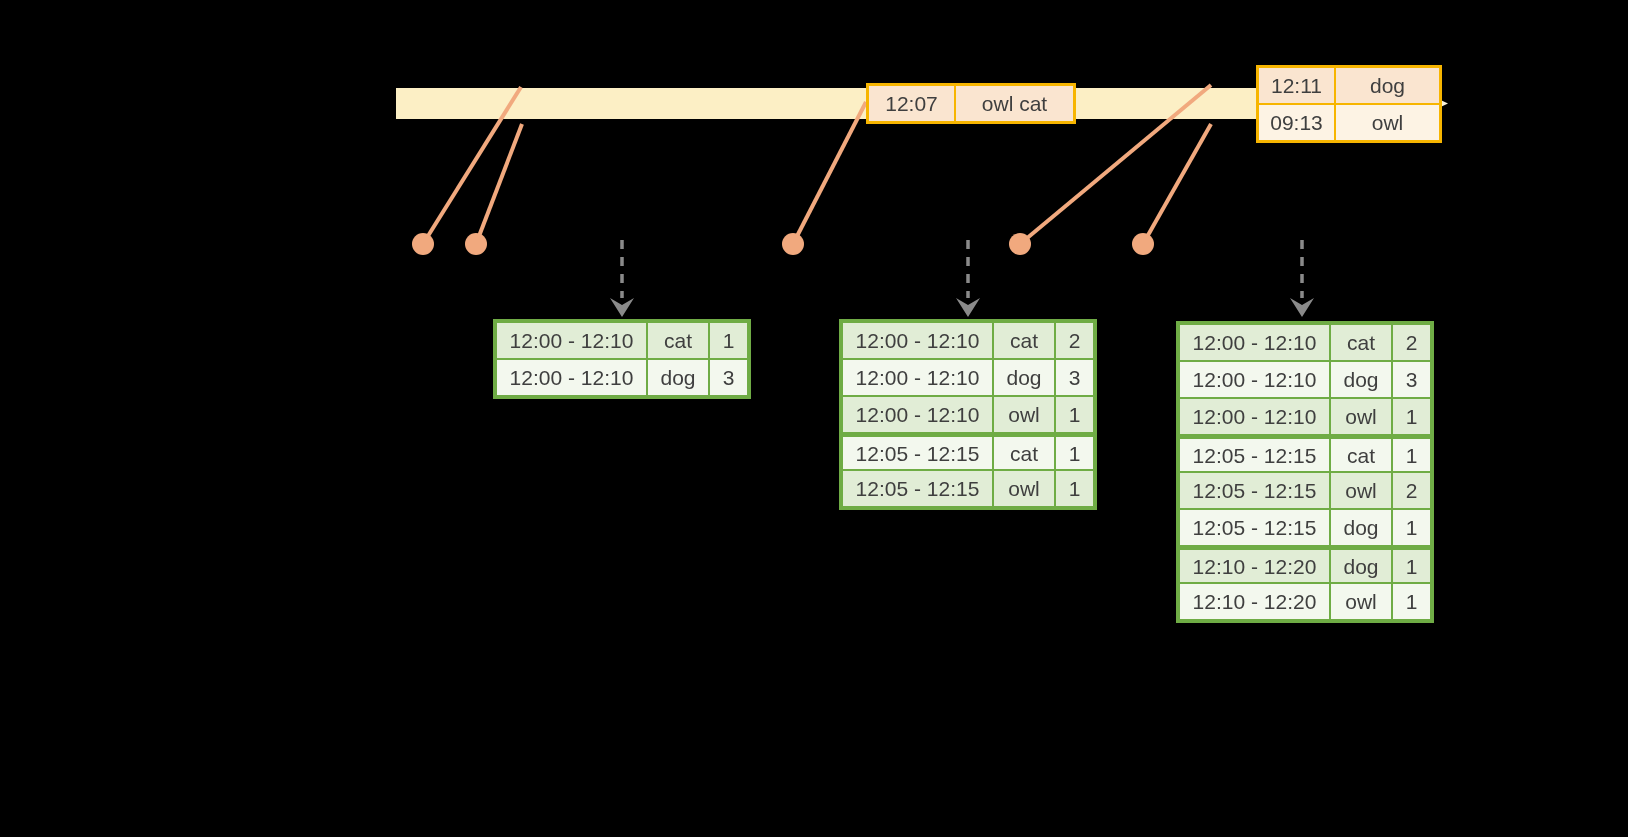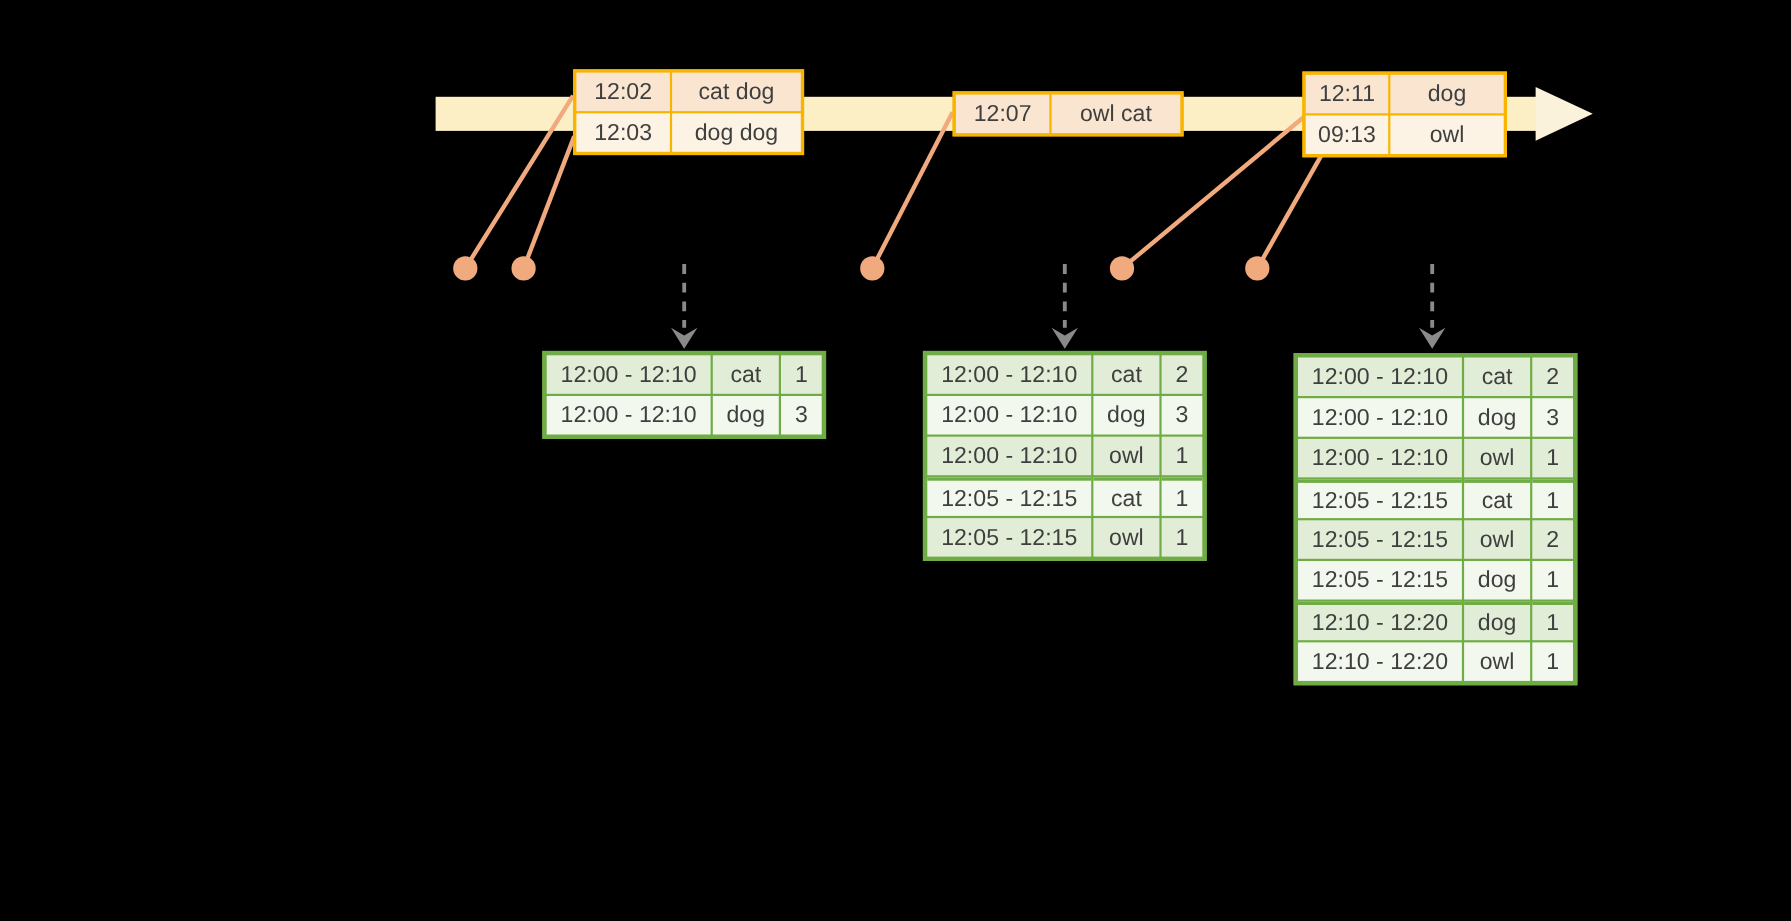--- a/index.html
+++ b/index.html
@@ -12,21 +12,21 @@
   #diagram-graphics{position:absolute;left:0;top:0;}
 
   
   .event-table{
     position:absolute;display:grid;gap:2px;
     border:3px solid var(--event_border);
     background:var(--event_border);
   }
   #event-table-1{left:521px;top:63px;grid-template-columns:85px 117px;grid-auto-rows:35px;}
   #event-table-2{left:866px;top:83px;grid-template-columns:85px 117px;grid-auto-rows:35px;}
-  #event-table-3{left:1184px;top:65px;grid-template-columns:75px 103px;grid-auto-rows:35px;}
+  #event-table-3{left:1256px;top:65px;grid-template-columns:75px 103px;grid-auto-rows:35px;}
 
   .cell{display:flex;align-items:center;justify-content:center;font-size:21px;line-height:1;}
   .peach{background:var(--event_row_peach);}
   .cream{background:var(--event_row_cream);}
 
   
   .result-table{
     position:absolute;display:grid;gap:2px;
     grid-template-columns:149px 60px 37px;grid-auto-rows:35px;
     border:4px solid var(--result_border);
@@ -69,26 +69,20 @@
       <line x1="968" y1="240" x2="968" y2="298"></line>
       <line x1="1302" y1="240" x2="1302" y2="298"></line>
     </g>
     <g style="fill:var(--dashed_arrow_gray);">
       <polygon points="610,298 622,317 634,298 622,305"></polygon>
       <polygon points="956,298 968,317 980,298 968,305"></polygon>
       <polygon points="1290,298 1302,317 1314,298 1302,305"></polygon>
     </g>
   </svg>
 
-  <div id="event-table-1" class="event-table">
-    <div class="cell peach">12:02</div>
-    <div class="cell peach">cat dog</div>
-    <div class="cell cream">12:03</div>
-    <div class="cell cream">dog dog</div>
-  </div>
 
   <div id="event-table-2" class="event-table">
     <div class="cell peach">12:07</div>
     <div class="cell peach">owl cat</div>
   </div>
 
   <div id="event-table-3" class="event-table">
     <div class="cell peach">12:11</div>
     <div class="cell peach">dog</div>
     <div class="cell cream">09:13</div>

